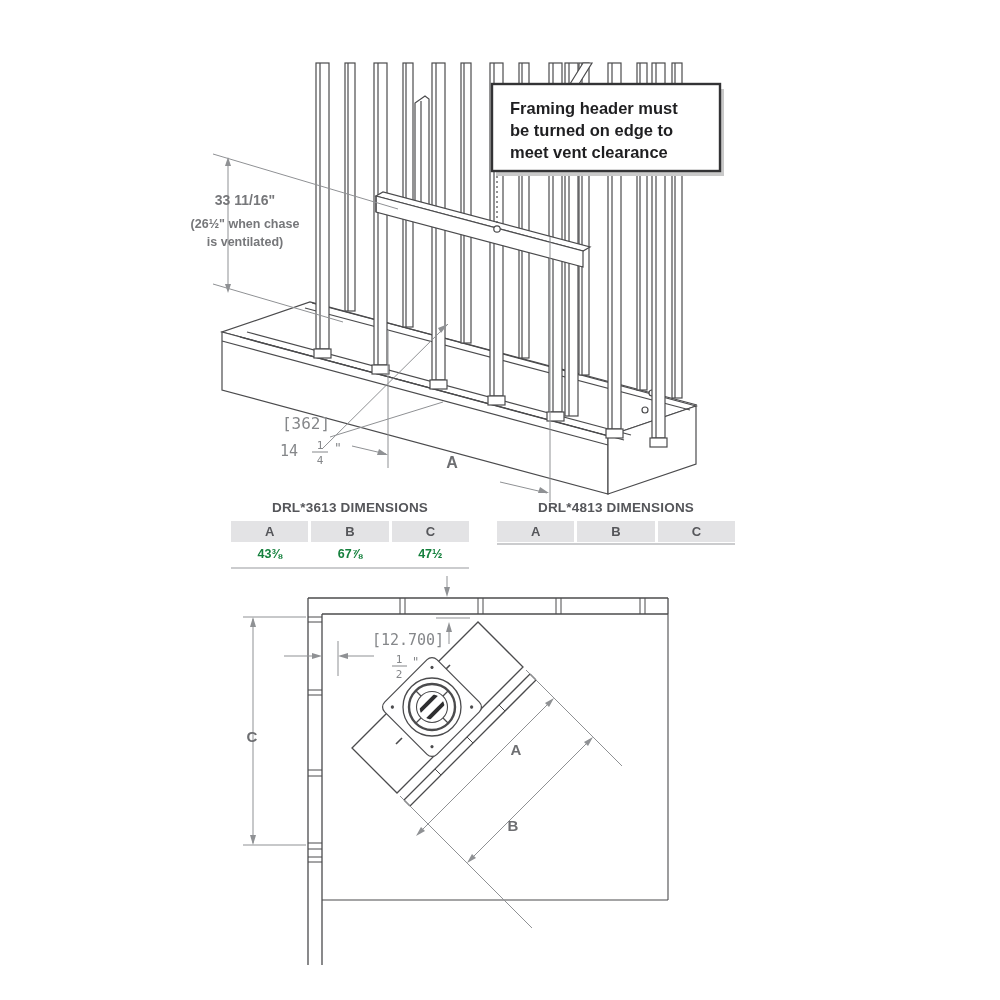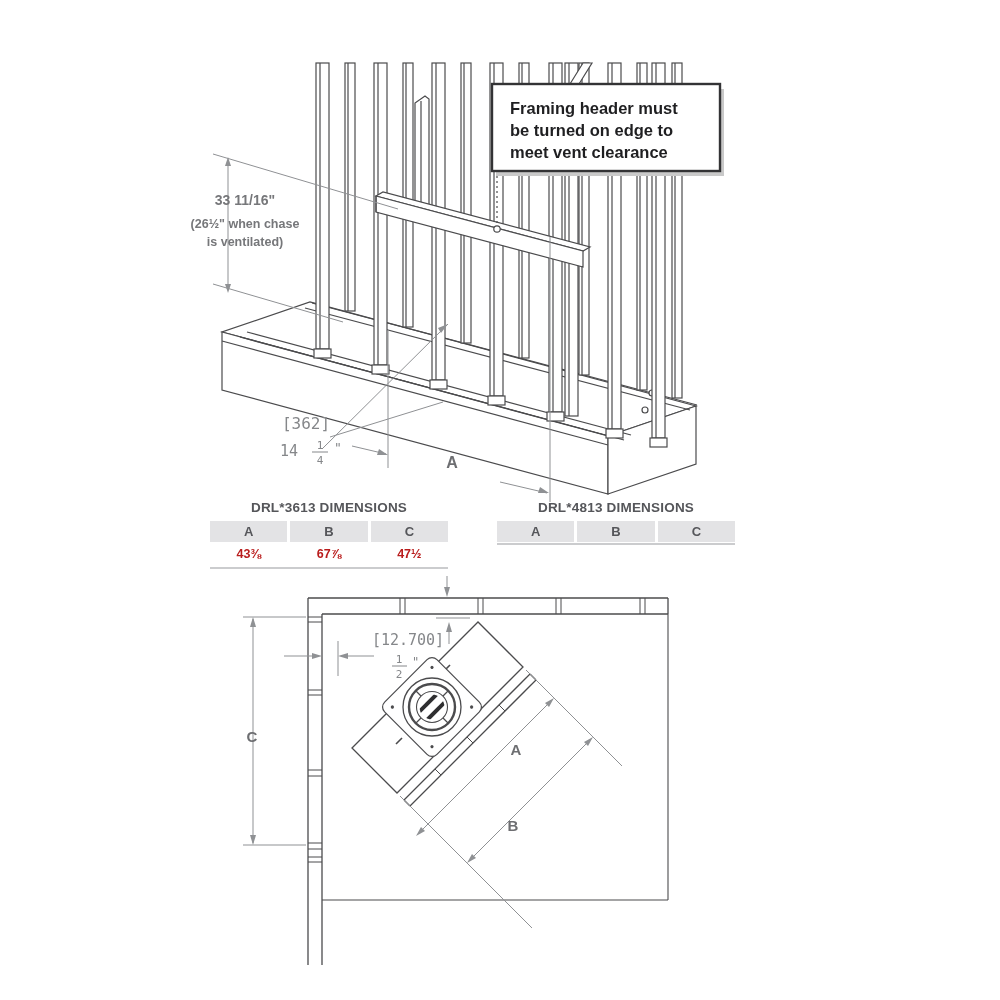--- a/index.html
+++ b/index.html
@@ -5,21 +5,21 @@
   html,body{margin:0;padding:0;background:#fff;}
   #canvas{position:relative;width:1000px;height:1000px;background:#ffffff;overflow:hidden;
           font-family:"Liberation Sans","DejaVu Sans",sans-serif;}
   svg{position:absolute;left:0;top:0;}
   .dim-table{position:absolute;width:238px;}
   .dim-table .t-title{text-align:center;font-size:13.5px;font-weight:bold;color:#55565a;
                       letter-spacing:.2px;margin-bottom:6px;}
   .t-row{display:flex;gap:3px;}
   .t-row.hdr .cell{background:#e3e3e5;font-weight:bold;color:#55565a;}
   .cell{flex:1;text-align:center;font-size:13px;line-height:21px;height:21px;color:#55565a;}
-  .t-row.vals .cell{font-weight:bold;color:#b91c1c;line-height:24px;height:24px;font-size:12.5px;}
+  .t-row.vals .cell{font-weight:bold;color:#15803d;line-height:24px;height:24px;font-size:12.5px;}
   .t-rule{height:2px;background:#cbccce;margin-top:1px;}
   text{font-family:"Liberation Sans","DejaVu Sans",sans-serif;}
   .mono{font-family:"DejaVu Sans Mono",monospace;}
 </style>
 </head>
 <body>
 
 <div id="canvas">
 
 <svg width="1000" height="1000" viewBox="0 0 1000 1000">
@@ -301,21 +301,21 @@
     <text x="513" y="831" font-size="15" font-weight="bold" fill="#6d6e71" text-anchor="middle">B</text>
 
     <text x="408" y="645" class="mono" font-size="15" fill="#85878a" text-anchor="middle">[12.700]</text>
     <text x="399" y="663" class="mono" font-size="11" fill="#85878a" text-anchor="middle">1</text>
     <line x1="392" y1="666" x2="407" y2="666" stroke="#85878a" stroke-width="1"></line>
     <text x="399" y="678" class="mono" font-size="11" fill="#85878a" text-anchor="middle">2</text>
     <text x="412" y="666" class="mono" font-size="12" fill="#85878a">"</text>
   </g>
 </svg>
 
-<div class="dim-table" style="left:210px;top:500px;">
+<div class="dim-table" style="left:231px;top:500px;">
   <div class="t-title">DRL*3613 DIMENSIONS</div>
   <div class="t-row hdr">
     <div class="cell">A</div>
     <div class="cell">B</div>
     <div class="cell">C</div>
   </div>
   <div class="t-row vals">
     <div class="cell">43⅜</div>
     <div class="cell">67⅞</div>
     <div class="cell">47½</div>

